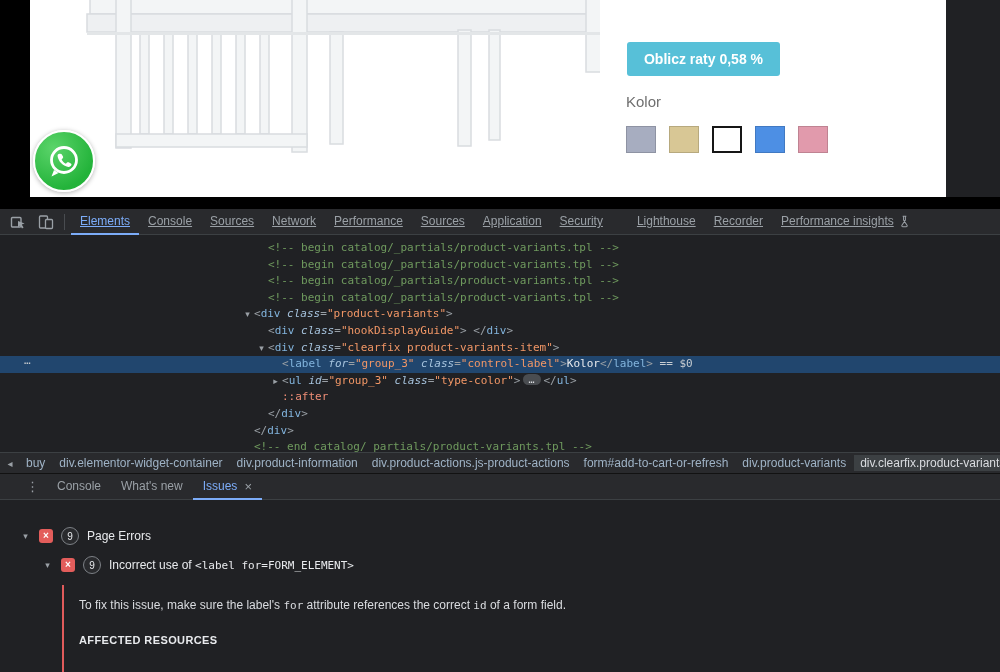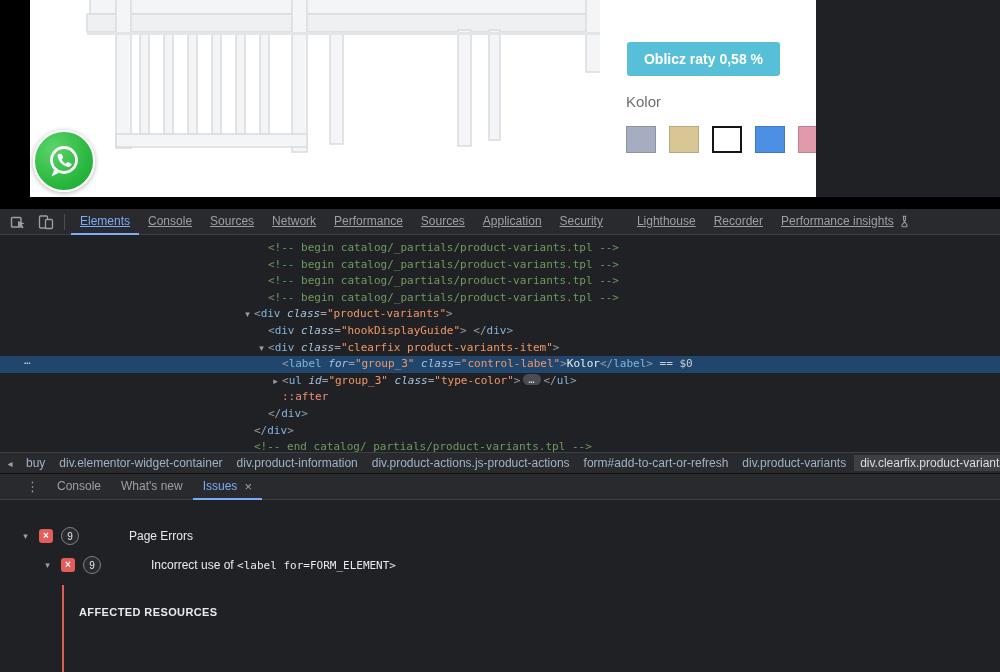--- a/index.html
+++ b/index.html
@@ -1,20 +1,20 @@
 <!DOCTYPE html>
 <html><head>
 <meta charset="utf-8">
 <style>
   html,body{margin:0;padding:0;background:#000;}
   .screen{position:relative;width:1000px;height:672px;overflow:hidden;background:#202124;
           font-family:"Liberation Sans",sans-serif;}
 
   
-  .site{position:absolute;left:0;top:0;width:816px;height:197px;background:#fff;overflow:hidden;}
+  .site{position:absolute;left:0;top:0;width:946px;height:197px;background:#fff;overflow:hidden;}
   .black-strip{position:absolute;left:0;top:0;width:30px;height:197px;background:#000;}
   .bed-svg{position:absolute;left:30px;top:0;}
   .wa{position:absolute;left:33px;top:130px;width:58px;height:58px;border-radius:50%;
       background:radial-gradient(circle at 32% 28%, #5bd46a, #23b33a 72%);
       border:2px solid #fff;box-shadow:0 1px 5px rgba(0,0,0,.3);display:flex;align-items:center;justify-content:center;cursor:pointer;}
   .calc-btn{position:absolute;left:627px;top:42px;width:153px;height:34px;background:#57c0d8;border:none;
       border-radius:3px;color:#fff;font-weight:bold;font-size:14px;font-family:"Liberation Sans",sans-serif;cursor:pointer;}
   .kolor{position:absolute;left:626px;top:93px;font-size:15px;color:#6f6f6f;}
   .swatches{position:absolute;left:626px;top:126px;display:flex;gap:13px;}
   .swatch{width:30px;height:27px;box-sizing:border-box;border:1px solid rgba(0,0,0,.15);cursor:pointer;}
@@ -66,21 +66,21 @@
 
   .issues{position:absolute;left:0;top:291px;width:100%;height:172px;overflow:hidden;padding-top:26px;box-sizing:border-box;}
   .issue-head{display:flex;align-items:center;gap:8px;height:20px;}
   .issue-head.group{padding-left:20px;}
   .issue-head.single{padding-left:42px;margin-top:9px;}
   .tri{color:#9aa0a6;font-size:9px;width:11px;text-align:center;cursor:pointer;}
   .err-icon{width:14px;height:14px;background:#e35d5b;border-radius:3px;color:#fff;font-size:10px;font-weight:bold;
             line-height:14px;text-align:center;flex:0 0 auto;}
   .count-badge{width:16px;height:16px;border:1px solid #7d8186;border-radius:50%;background:#292a2d;color:#e8eaed;
             font-size:10px;display:inline-flex;align-items:center;justify-content:center;flex:0 0 auto;}
-  .issue-label{color:#e8eaed;font-size:12px;margin-left:42px;}
+  .issue-label{color:#e8eaed;font-size:12px;}
   .mono{font-family:"DejaVu Sans Mono",monospace;font-size:11px;}
   .issue-detail{margin:10px 0 0 62px;border-left:2px solid #e05b5b;padding:1px 20px 0 15px;min-height:96px;color:#dadce0;font-size:12px;}
   .issue-detail p{margin:11px 0 0 0;line-height:16px;white-space:nowrap;}
   .affected{margin-top:20px;font-size:11px;font-weight:bold;color:#e8eaed;letter-spacing:.4px;}
 </style>
 </head>
 <body>
 
 <div class="screen">
 
@@ -209,18 +209,19 @@
         <span class="count-badge">9</span>
         <span class="issue-label">Page Errors</span>
       </div>
       <div class="issue-head single">
         <span class="tri">▾</span>
         <span class="err-icon">×</span>
         <span class="count-badge">9</span>
         <span class="issue-label" id="issue-title"><span>Incorrect use of </span><span class="mono">&lt;label for=FORM_ELEMENT&gt;</span></span>
       </div>
       <div class="issue-detail">
+        <p id="para2"><span>To fix this issue, make sure the label's </span><span class="mono">for</span><span> attribute references the correct </span><span class="mono">id</span><span> of a form field.</span></p>
         <div class="affected">AFFECTED RESOURCES</div>
       </div>
     </div>
 
   </section>
 </div>
 
 </body></html>

